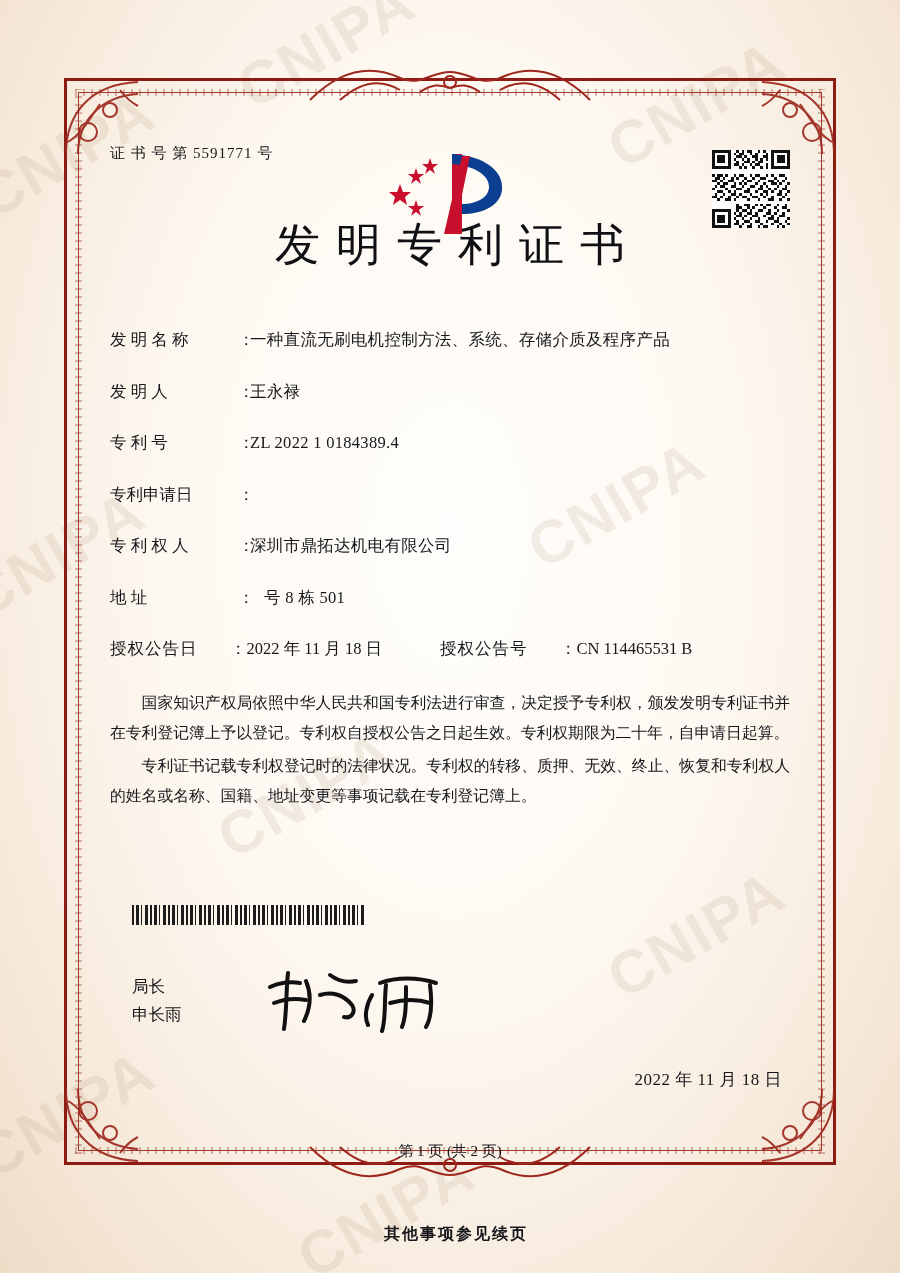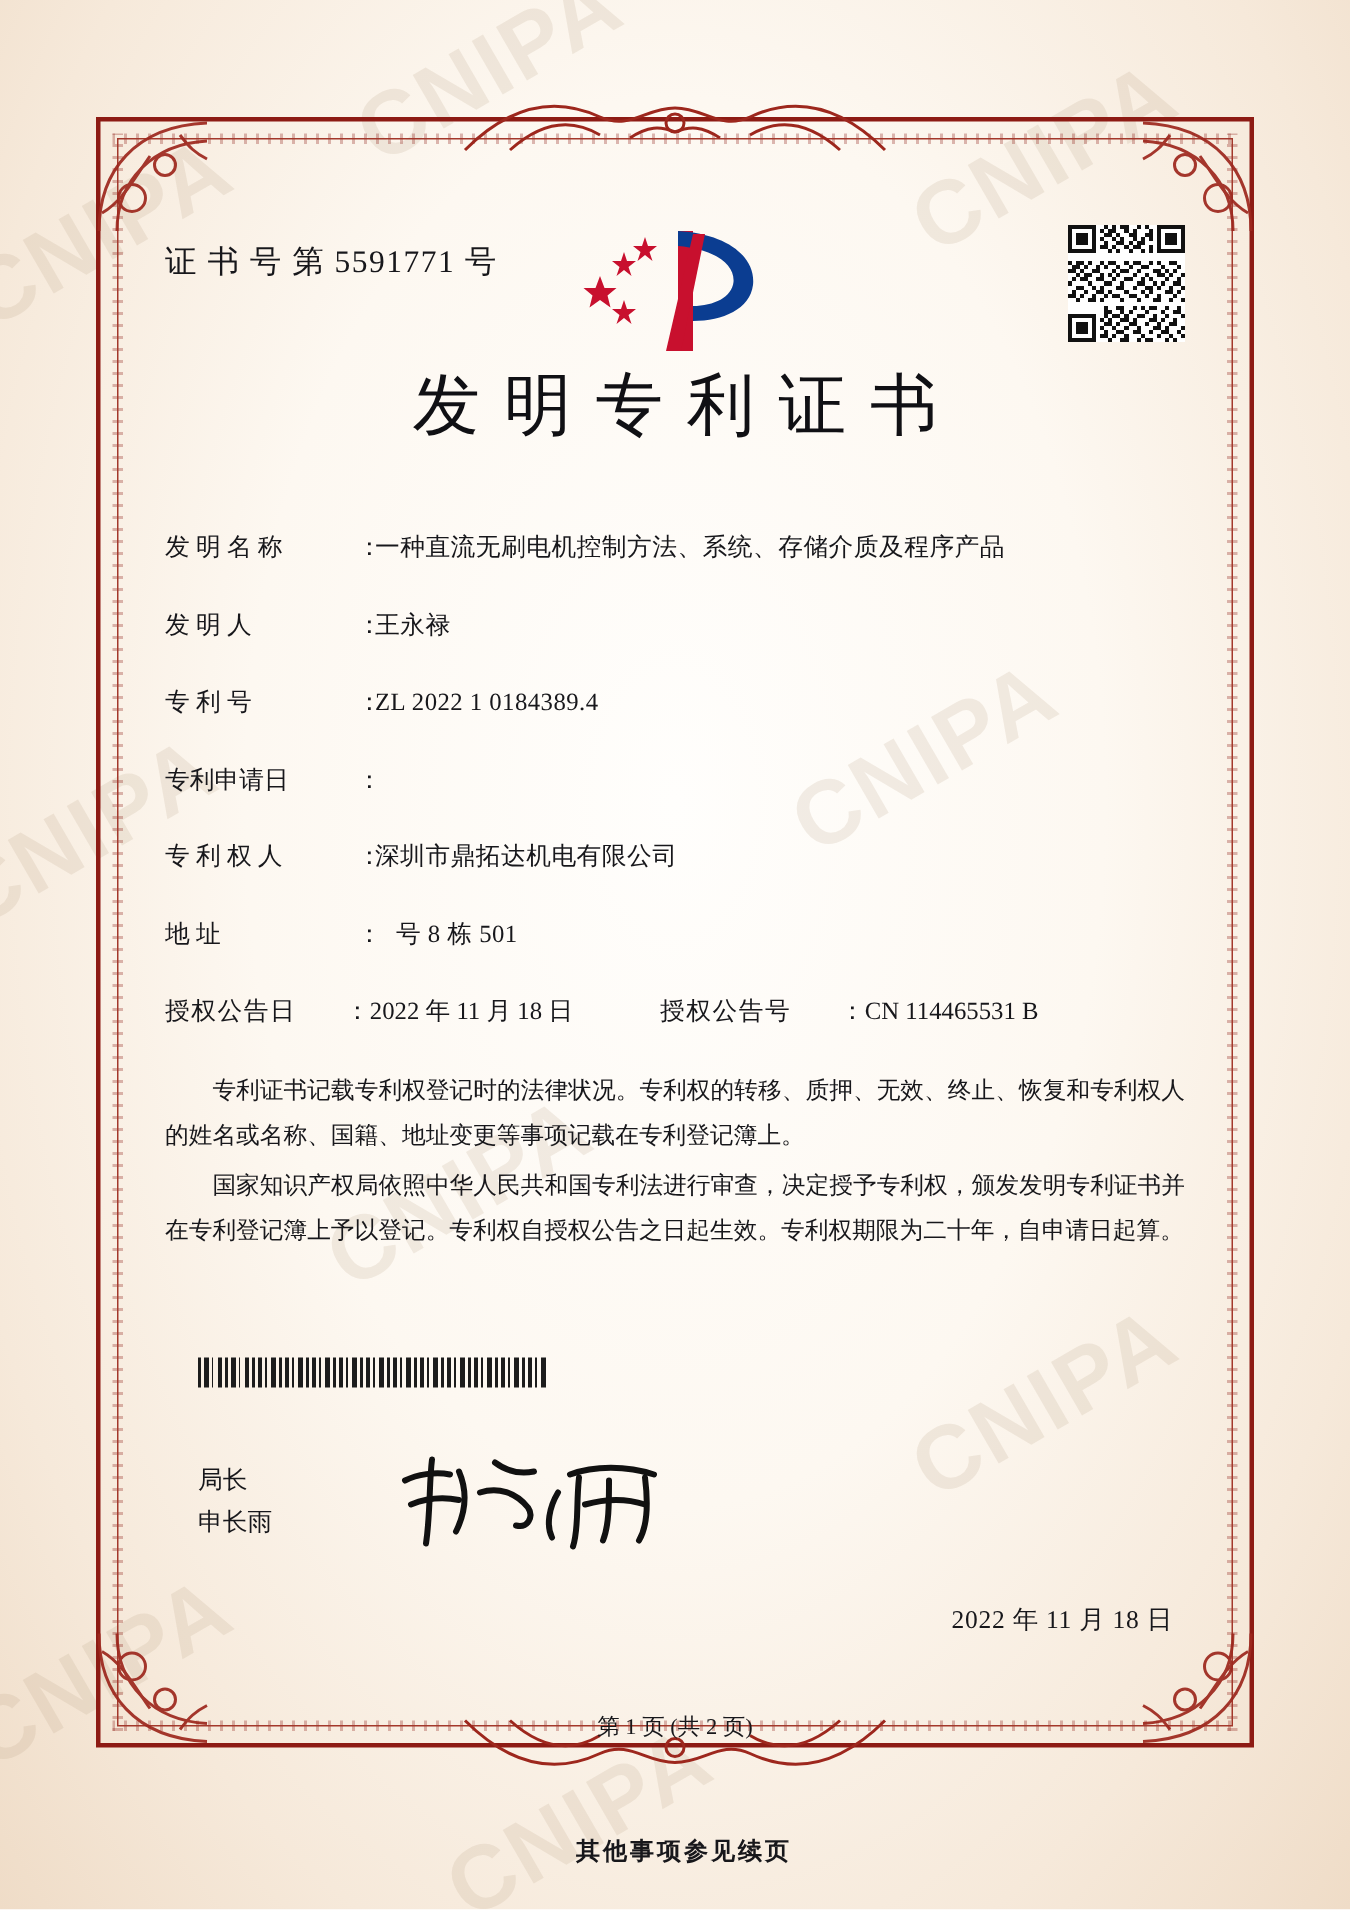--- a/index.html
+++ b/index.html
@@ -106,24 +106,24 @@
   
   .content {
     position: absolute;
     left: 110px;
     top: 140px;
     right: 110px;
     bottom: 140px;
   }
 
   .cert-no {
-    font-size: 21px;
+    font-size: 15px;
     color: #17171b;
     letter-spacing: 1px;
-    margin-top: 20px;
+    margin-top: 4px;
   }
 
   .qr {
     position: absolute;
     right: 0;
     top: 10px;
     width: 78px;
     height: 78px;
   }
 
@@ -603,22 +603,22 @@
         <div class="grant-right">
           <div class="gl-label">授权公告号</div>
           <div>：</div>
           <div>CN 114465531 B</div>
         </div>
       </div>
 
     </div>
 
     <div class="paragraphs">
+      <p>国家知识产权局依照中华人民共和国专利法进行审查，决定授予专利权，颁发发明专利证书并在专利登记簿上予以登记。专利权自授权公告之日起生效。专利权期限为二十年，自申请日起算。</p>
       <p>专利证书记载专利权登记时的法律状况。专利权的转移、质押、无效、终止、恢复和专利权人的姓名或名称、国籍、地址变更等事项记载在专利登记簿上。</p>
-      <p>国家知识产权局依照中华人民共和国专利法进行审查，决定授予专利权，颁发发明专利证书并在专利登记簿上予以登记。专利权自授权公告之日起生效。专利权期限为二十年，自申请日起算。</p>
     </div>
 
     <div class="barcode"></div>
 
     <div class="signature-block">
       <div>局长</div>
       <div>申长雨</div>
     </div>
 
     <svg class="sign-script" viewBox="0 0 210 72">

